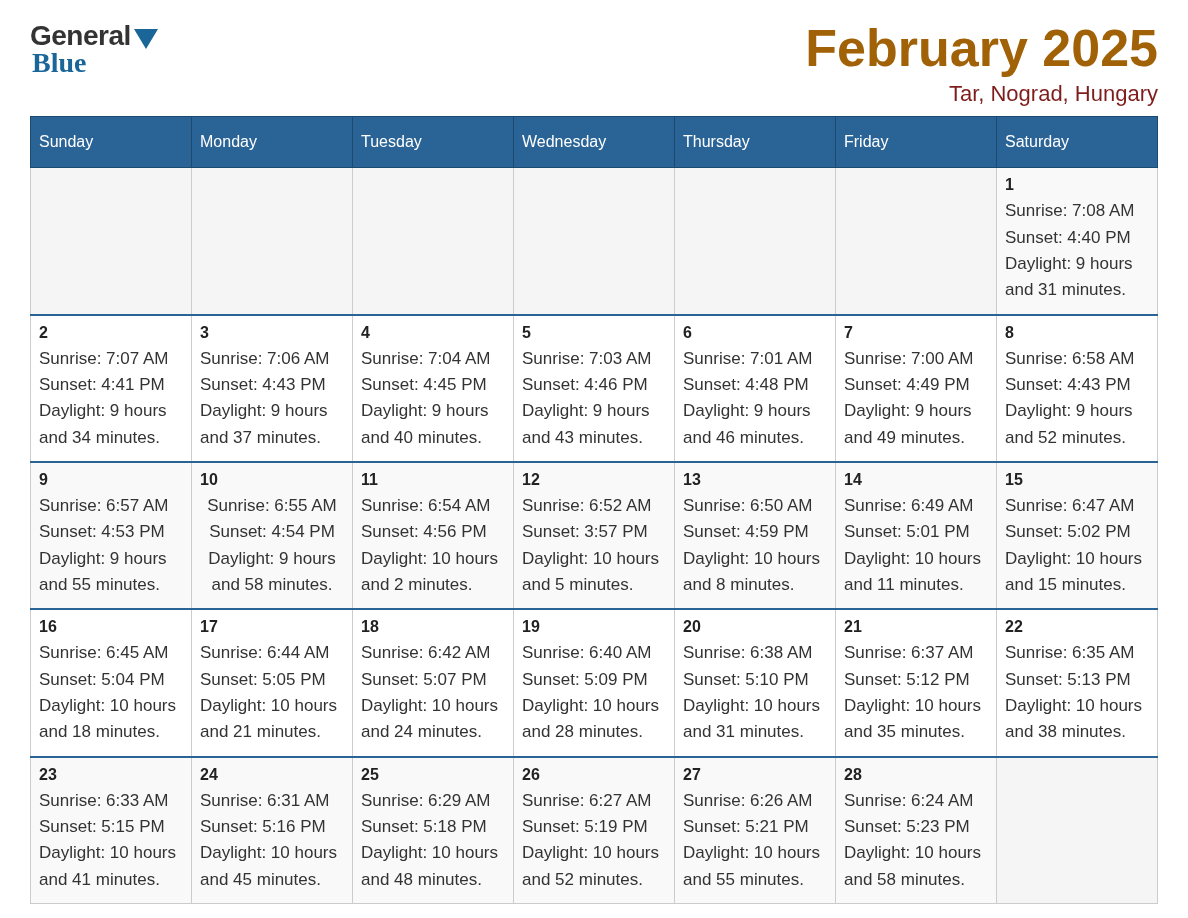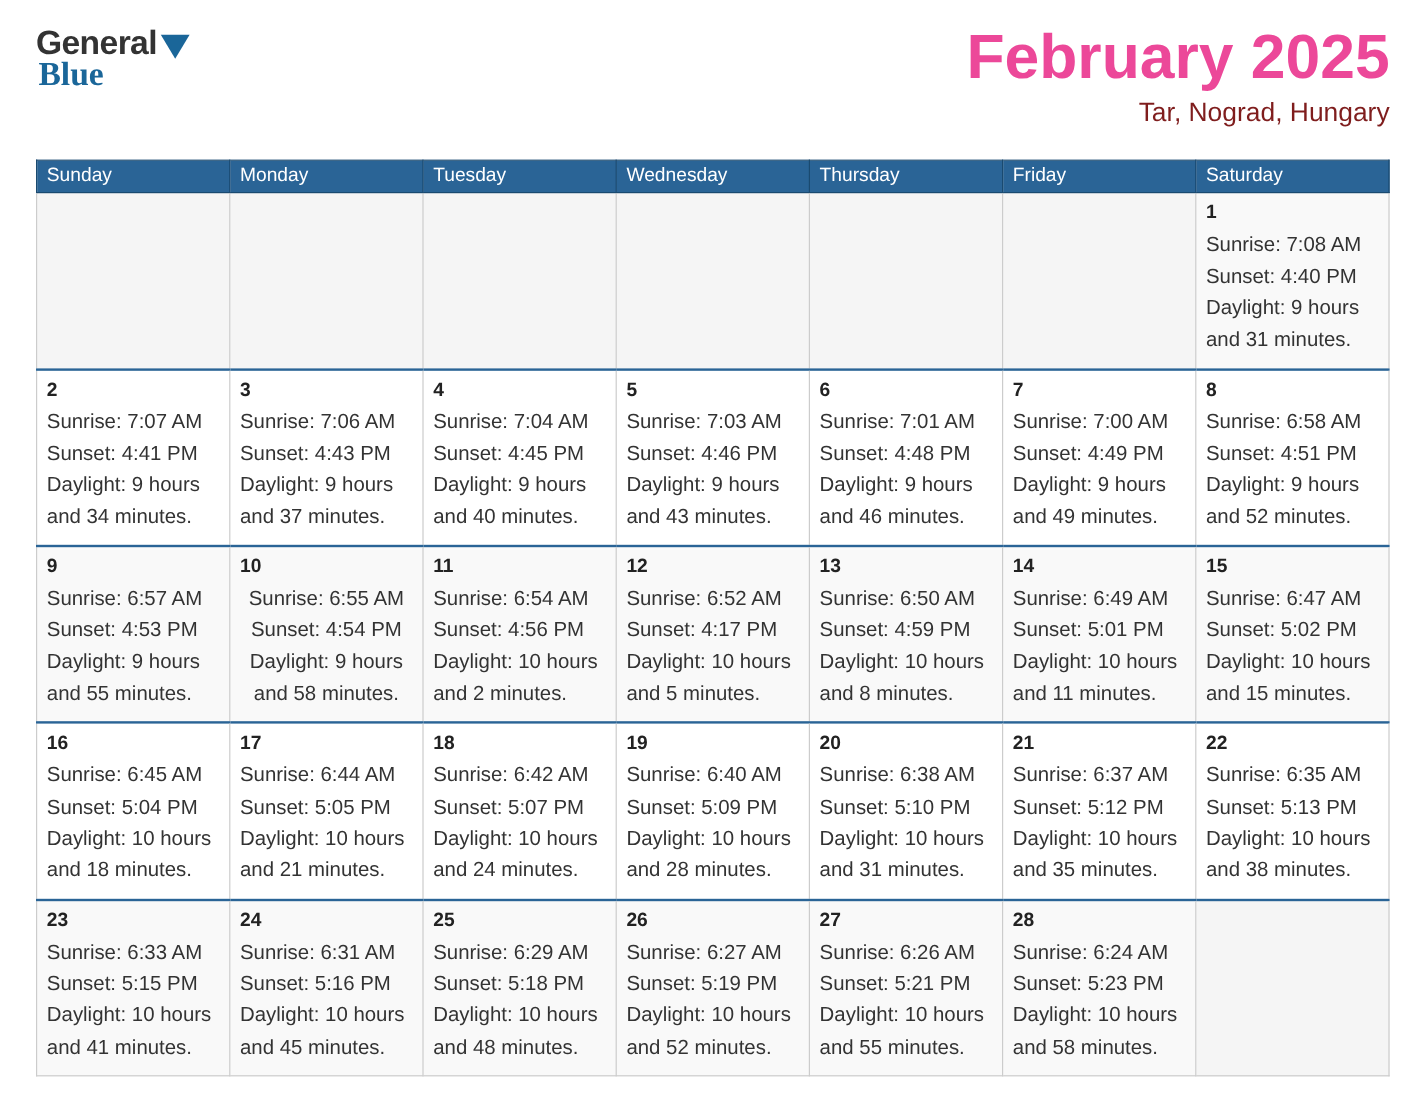--- a/index.html
+++ b/index.html
@@ -7,21 +7,21 @@
       font-family: Arial, sans-serif;
       background: #fff;
       padding: 20px 30px;
       width: 1188px;
       min-height: 918px;
     }
     .header {
       display: flex;
       justify-content: space-between;
       align-items: flex-start;
-      margin-bottom: 26px;
+      margin-bottom: 9px;
     }
     .logo {
       display: flex;
       flex-direction: column;
       align-items: flex-start;
     }
     .logo-top {
       display: flex;
       align-items: center;
     }
@@ -47,37 +47,37 @@
       margin-top: -5px;
       margin-left: 2px;
       font-family: Liberation Serif, serif;
     }
     .title-section {
       text-align: right;
     }
     .month-title {
       font-size: 52px;
       font-weight: bold;
-      color: #ec4899;
+      color: #a16207;
       line-height: 1.1;
     }
     .location-title {
       font-size: 22px;
       color: #7f1d1d;
       margin-top: 4px;
     }
     .calendar {
       width: 100%;
       border-collapse: collapse;
       margin-top: 8px;
     }
     .calendar th {
       background-color: #2a6496;
       color: #fff;
-      padding: 4px 8px;
+      padding: 16px 8px;
       font-size: 16px;
       font-weight: normal;
       text-align: left;
       border: 1px solid #1a4a70;
     }
     .calendar td {
       vertical-align: top;
       padding: 8px 8px 10px 8px;
       border: 1px solid #ccc;
       width: 14.28%;
@@ -186,21 +186,21 @@
         </td>
         <td>
           <span class="day-number">7</span>
           <div class="day-info" style="white-space: pre-line;">Sunrise: 7:00 AM
 Sunset: 4:49 PM
 Daylight: 9 hours and 49 minutes.</div>
         </td>
         <td>
           <span class="day-number">8</span>
           <div class="day-info" style="white-space: pre-line;">Sunrise: 6:58 AM
-Sunset: 4:51 PM
+Sunset: 4:43 PM
 Daylight: 9 hours and 52 minutes.</div>
         </td>
       </tr>
       <tr class="row-divider">
         <td>
           <span class="day-number">9</span>
           <div class="day-info" style="white-space: pre-line;">Sunrise: 6:57 AM
 Sunset: 4:53 PM
 Daylight: 9 hours and 55 minutes.</div>
         </td>
@@ -212,21 +212,21 @@
         </td>
         <td>
           <span class="day-number">11</span>
           <div class="day-info" style="white-space: pre-line;">Sunrise: 6:54 AM
 Sunset: 4:56 PM
 Daylight: 10 hours and 2 minutes.</div>
         </td>
         <td>
           <span class="day-number">12</span>
           <div class="day-info" style="white-space: pre-line;">Sunrise: 6:52 AM
-Sunset: 4:17 PM
+Sunset: 3:57 PM
 Daylight: 10 hours and 5 minutes.</div>
         </td>
         <td>
           <span class="day-number">13</span>
           <div class="day-info" style="white-space: pre-line;">Sunrise: 6:50 AM
 Sunset: 4:59 PM
 Daylight: 10 hours and 8 minutes.</div>
         </td>
         <td>
           <span class="day-number">14</span>

